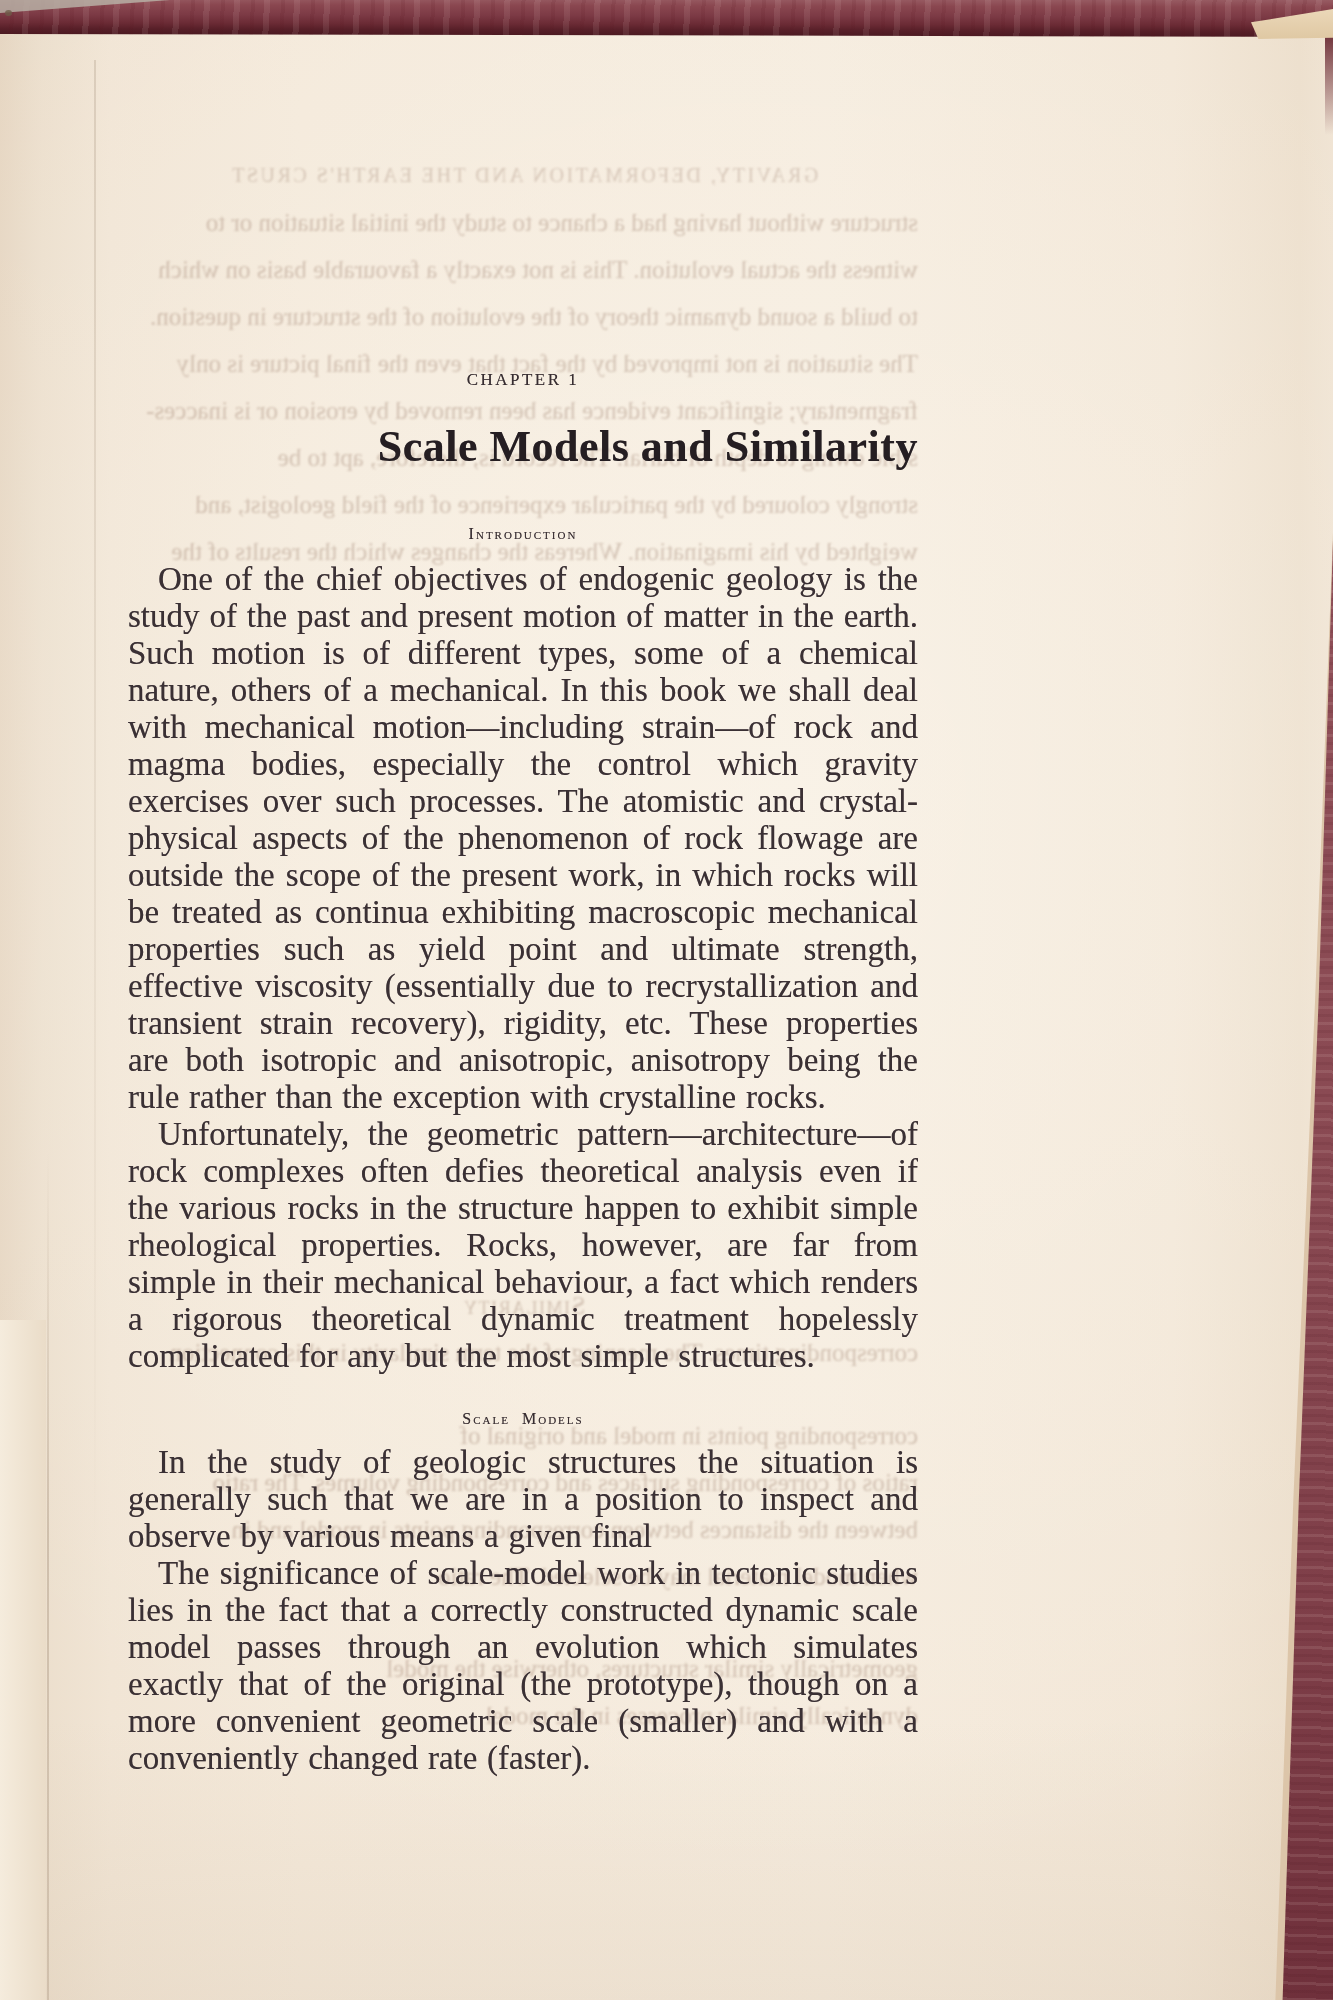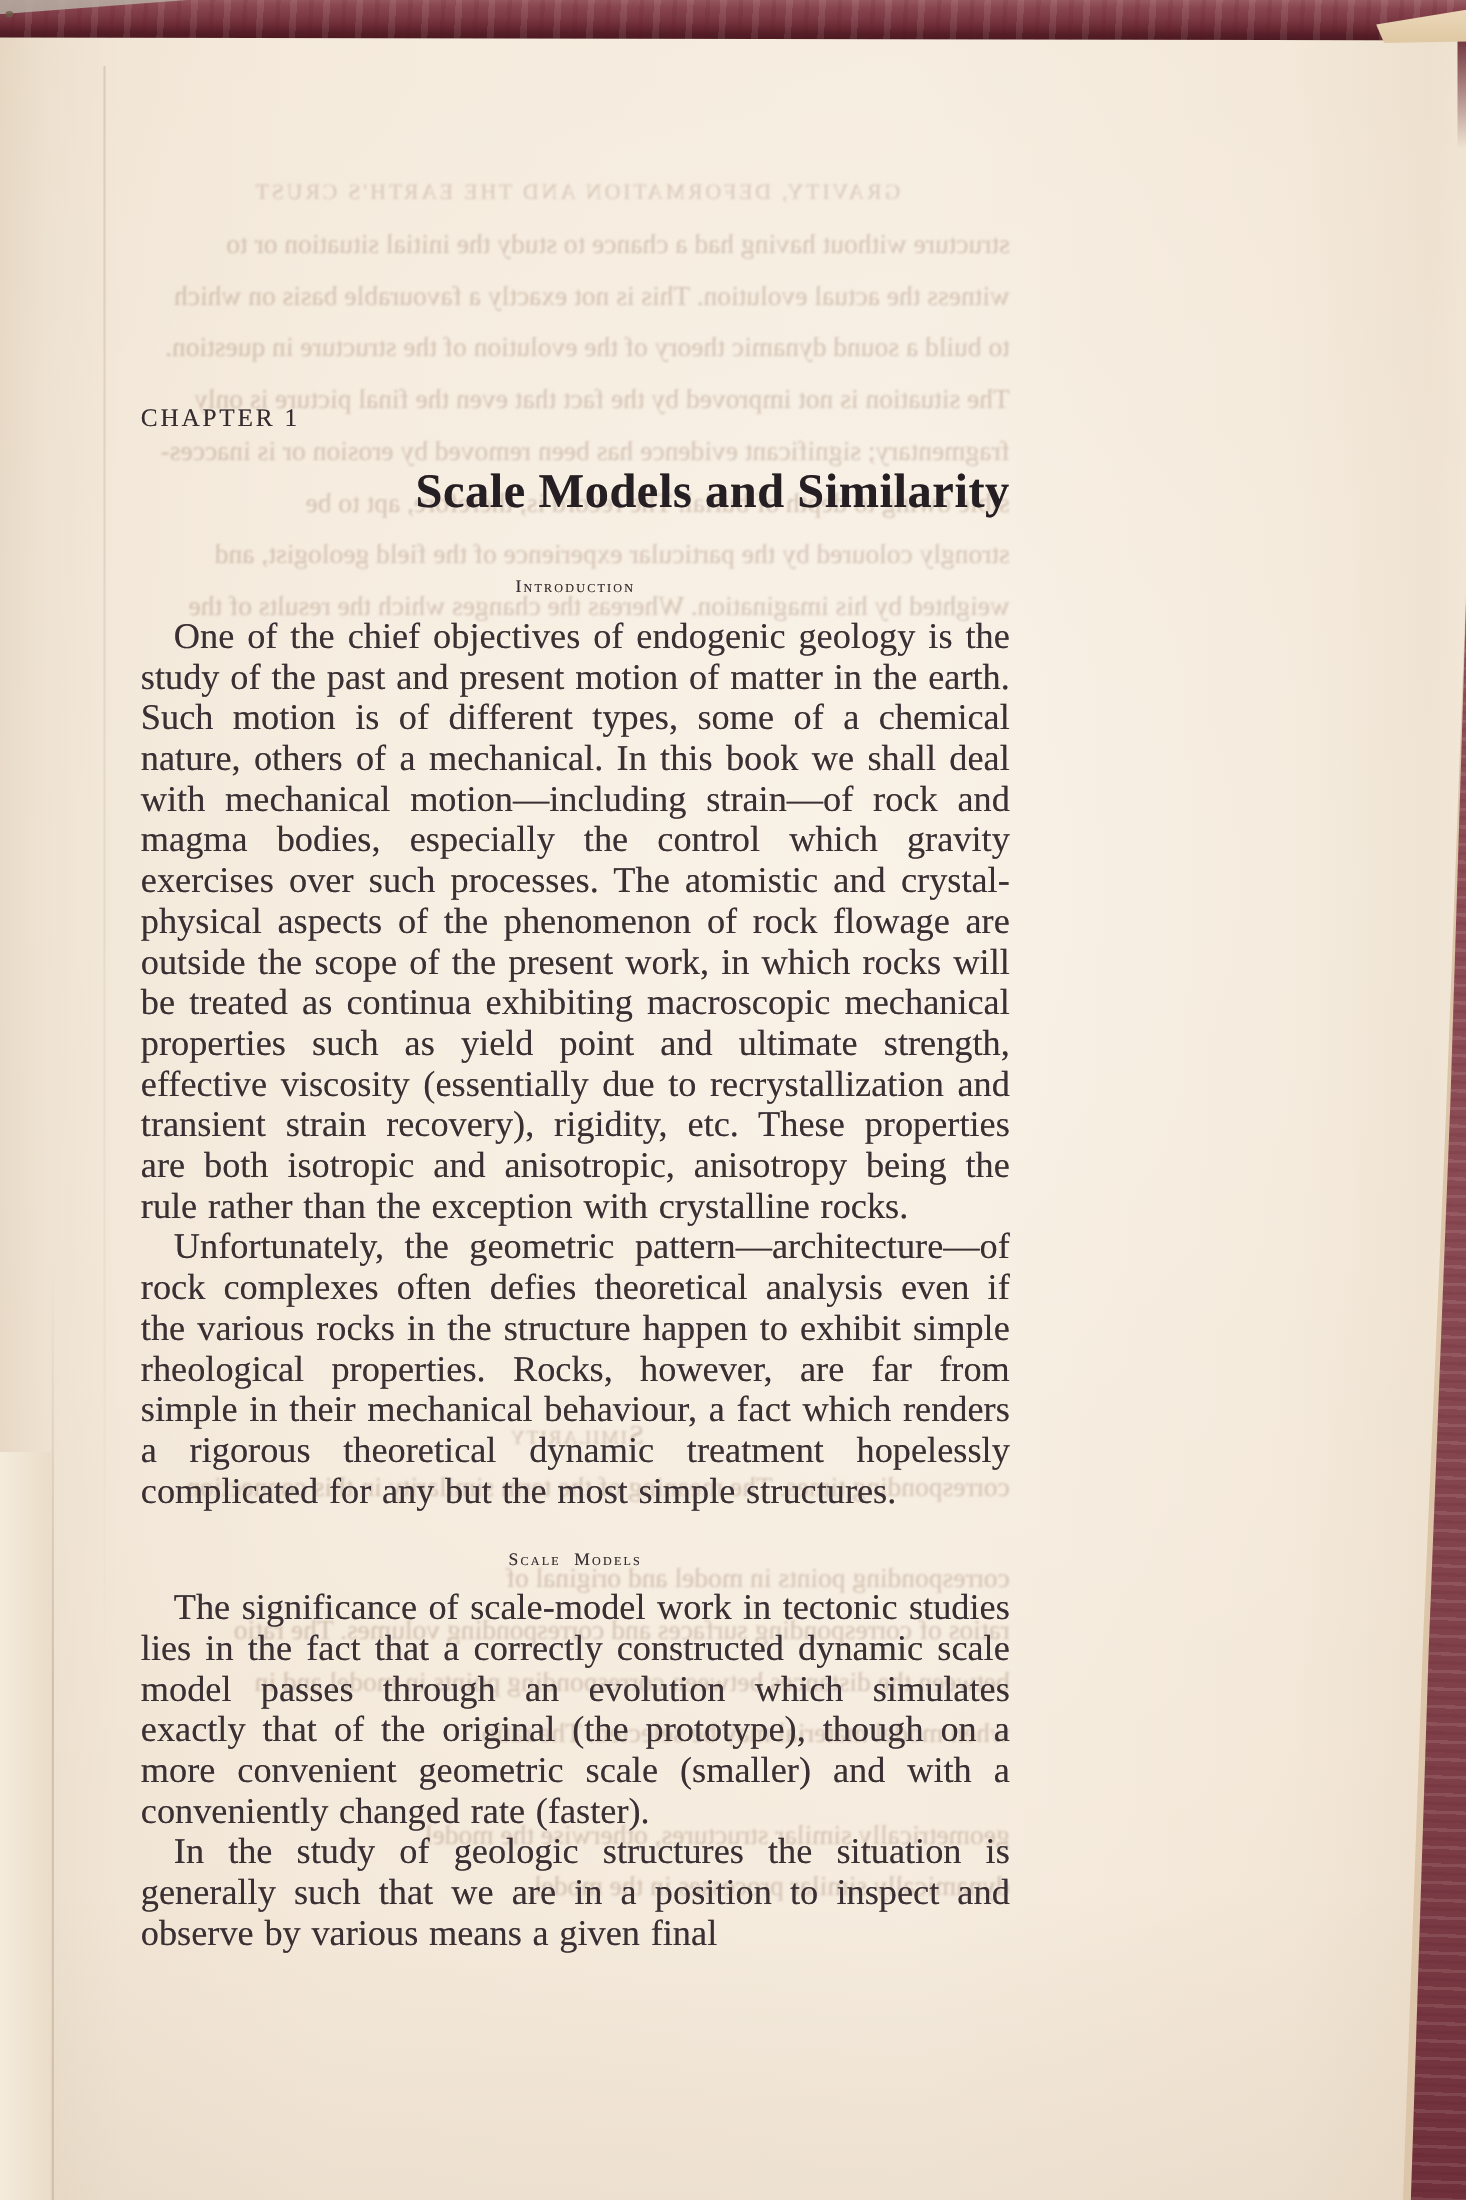--- a/index.html
+++ b/index.html
@@ -51,21 +51,21 @@
     filter:blur(1.15px);color:rgba(128,92,74,.30);
     font-size:25px;line-height:47px;text-align:justify;pointer-events:none;user-select:none}
   .ghost .ghost-head{text-align:center;font-size:20px;letter-spacing:2.5px;line-height:47px;color:rgba(128,92,74,.26)}
   .ghost.upper{top:152px}
   .ghost.mid{top:1282px}
   .ghost.mid .ghost-sect{text-align:center;font-variant:small-caps;letter-spacing:1.5px}
   .ghost.lower{top:1412px}
   .ghost.lowest{top:1645px}
   
   .text-block{position:absolute;left:128px;top:366px;width:790px;color:#3a2f33;z-index:3}
-  .chapter{font-size:23px;letter-spacing:2.5px;line-height:28px;color:#372d31;
+  .chapter{text-align:center;font-size:17px;letter-spacing:2.5px;line-height:28px;color:#372d31;
     text-shadow:0 0 .5px rgba(55,45,49,.55)}
   .title{text-align:right;font-size:44px;line-height:50px;font-weight:bold;margin:28px 0 0;
     color:#251e22;letter-spacing:.5px;text-shadow:0 0 .6px rgba(37,30,34,.5)}
   .sect{text-align:center;font-size:16px;line-height:31px;font-weight:normal;font-variant:small-caps;
     letter-spacing:2px;word-spacing:6px;margin:46px 0 12px;color:#382e32;text-shadow:0 0 .5px rgba(56,46,50,.5)}
   .sect2{margin:28px 0 10px}
   .body-p{font-size:33px;line-height:37px;margin:0;text-align:justify;text-indent:30px;
     word-spacing:1.5px;color:#3a3034;text-shadow:0 0 .55px rgba(58,48,52,.55)}
 </style>
 </head>
@@ -113,17 +113,17 @@
 
   <main class="text-block">
     <div class="chapter">CHAPTER 1</div>
     <h1 class="title">Scale Models and Similarity</h1>
 
     <h2 class="sect">Introduction</h2>
     <p class="body-p">One of the chief objectives of endogenic geology is the study of the past and present motion of matter in the earth.  Such motion is of different types, some of a chemical nature, others of a mechanical.  In this book we shall deal with mechanical motion—including strain—of rock and magma bodies, especially the control which gravity exercises over such processes.  The atomistic and crystal-physical aspects of the phenomenon of rock flowage are outside the scope of the present work, in which rocks will be treated as continua exhibiting macroscopic mechanical properties such as yield point and ultimate strength, effective viscosity (essentially due to recrystallization and transient strain recovery), rigidity, etc.  These properties are both isotropic and anisotropic, anisotropy being the rule rather than the exception with crystalline rocks.</p>
     <p class="body-p">Unfortunately, the geometric pattern—architecture—of rock complexes often defies theoretical analysis even if the various rocks in the structure happen to exhibit simple rheological properties.  Rocks, however, are far from simple in their mechanical behaviour, a fact which renders a rigorous theoretical dynamic treatment hopelessly complicated for any but the most simple structures.</p>
 
     <h2 class="sect sect2">Scale Models</h2>
+    <p class="body-p">In the study of geologic structures the situation is generally such that we are in a position to inspect and observe by various means a given final</p>
     <p class="body-p">The significance of scale-model work in tectonic studies lies in the fact that a correctly constructed dynamic scale model passes through an evolution which simulates exactly that of the original (the prototype), though on a more convenient geometric scale (smaller) and with a conveniently changed rate (faster).</p>
-    <p class="body-p">In the study of geologic structures the situation is generally such that we are in a position to inspect and observe by various means a given final</p>
   </main>
 
 </div>
 
 </body></html>

